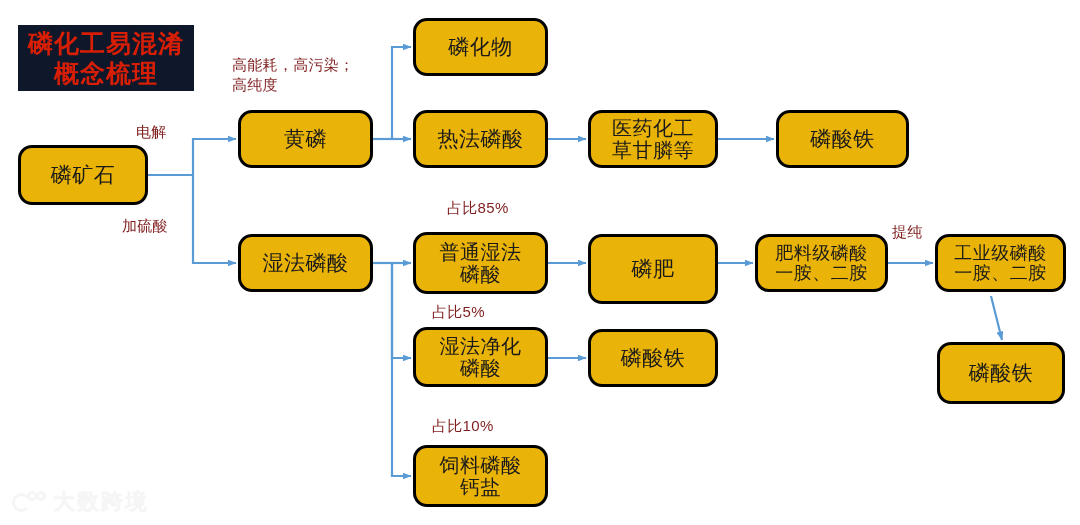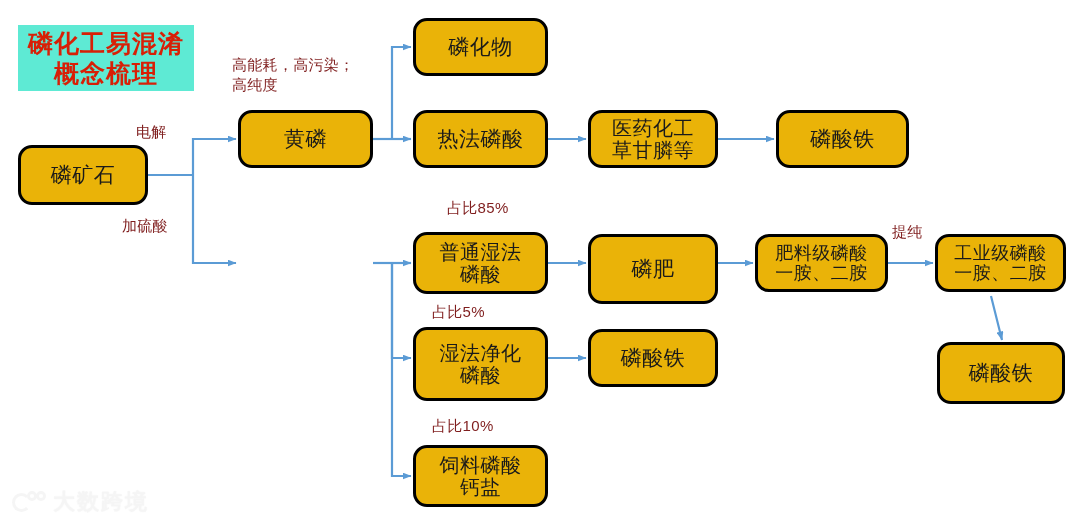--- a/index.html
+++ b/index.html
@@ -38,21 +38,21 @@
     color: #1a1a1a;
     font-size: 21px;
     line-height: 1.12;
     letter-spacing: 0.5px;
     white-space: pre-line;
   }
   .node.two-line { font-size: 20px; }
   .node.small { font-size: 18px; font-family: Liberation Serif, serif; }
   .title-box {
     position: absolute;
-    background: #5eead4;
+    background: #0f172a;
     color: #d81f06;
     font-weight: bold;
     font-size: 25px;
     line-height: 1.2;
     letter-spacing: 1px;
     text-align: center;
     display: flex;
     align-items: center;
     justify-content: center;
     white-space: pre-line;
@@ -156,41 +156,44 @@
 
   <div class="node two-line" style="left:588px; top:110px; width:130px; height:58px;text-align:right;">
     <span>医药化工
 草甘膦等</span>
   </div>
 
   <div class="node" style="left:776px; top:110px; width:133px; height:58px;">
     <span>磷酸铁</span>
   </div>
 
+  <div class="node" style="left:238px; top:234px; width:135px; height:58px;">
+    <span>湿法磷酸</span>
+  </div>
 
   <div class="node two-line" style="left:413px; top:232px; width:135px; height:62px;">
     <span>普通湿法
 磷酸</span>
   </div>
 
   <div class="node" style="left:588px; top:234px; width:130px; height:70px;">
     <span>磷肥</span>
   </div>
 
   <div class="node small" style="left:755px; top:234px; width:133px; height:58px;">
     <span>肥料级磷酸
 一胺、二胺</span>
   </div>
 
   <div class="node small" style="left:935px; top:234px; width:131px; height:58px;">
     <span>工业级磷酸
 一胺、二胺</span>
   </div>
 
-  <div class="node two-line" style="left:413px; top:327px; width:135px; height:74px;">
+  <div class="node two-line" style="left:413px; top:327px; width:135px; height:60px;">
     <span>湿法净化
 磷酸</span>
   </div>
 
   <div class="node" style="left:588px; top:329px; width:130px; height:58px;">
     <span>磷酸铁</span>
   </div>
 
   <div class="node two-line" style="left:413px; top:445px; width:135px; height:62px;">
     <span>饲料磷酸

